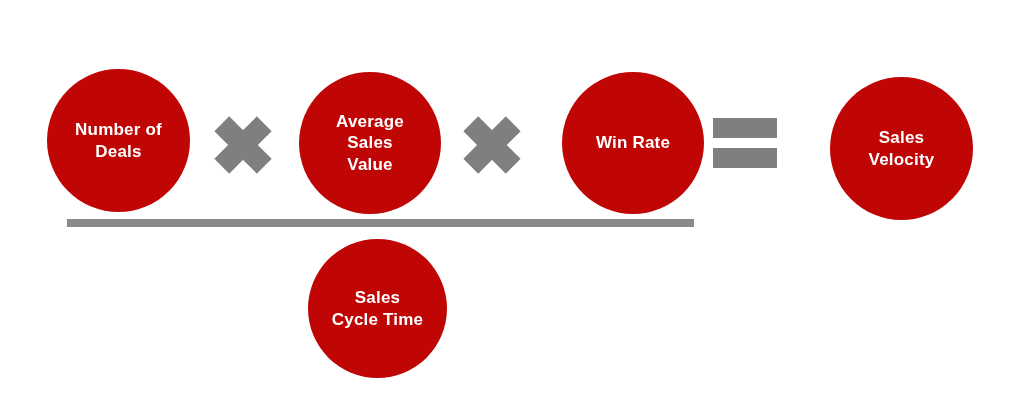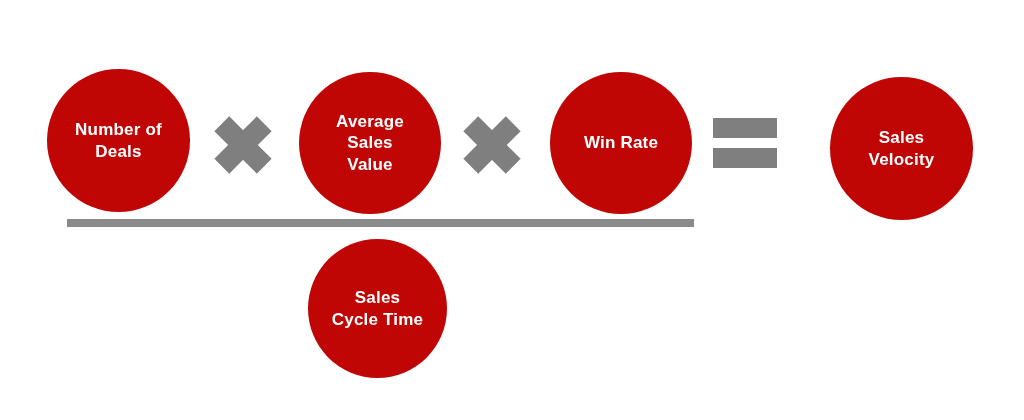--- a/index.html
+++ b/index.html
@@ -27,21 +27,21 @@
     color: #ffffff;
     font-weight: 700;
     font-size: 17px;
     line-height: 1.25;
     text-align: center;
     white-space: pre-line;
     letter-spacing: 0.2px;
   }
   .c1 { left: 47px;  top: 69px;  width: 143px; height: 143px; }
   .c2 { left: 299px; top: 72px;  width: 142px; height: 142px; align-items: center; }
-  .c3 { left: 550px; top: 72px;  width: 142px; height: 142px; }
+  .c3 { left: 562px; top: 72px;  width: 142px; height: 142px; }
   .c4 { left: 830px; top: 77px;  width: 143px; height: 143px; }
   .c5 { left: 308px; top: 239px; width: 139px; height: 139px; }
 
   .x-mark {
     position: absolute;
     width: 58px;
     height: 58px;
   }
   .x-mark::before,
   .x-mark::after {

